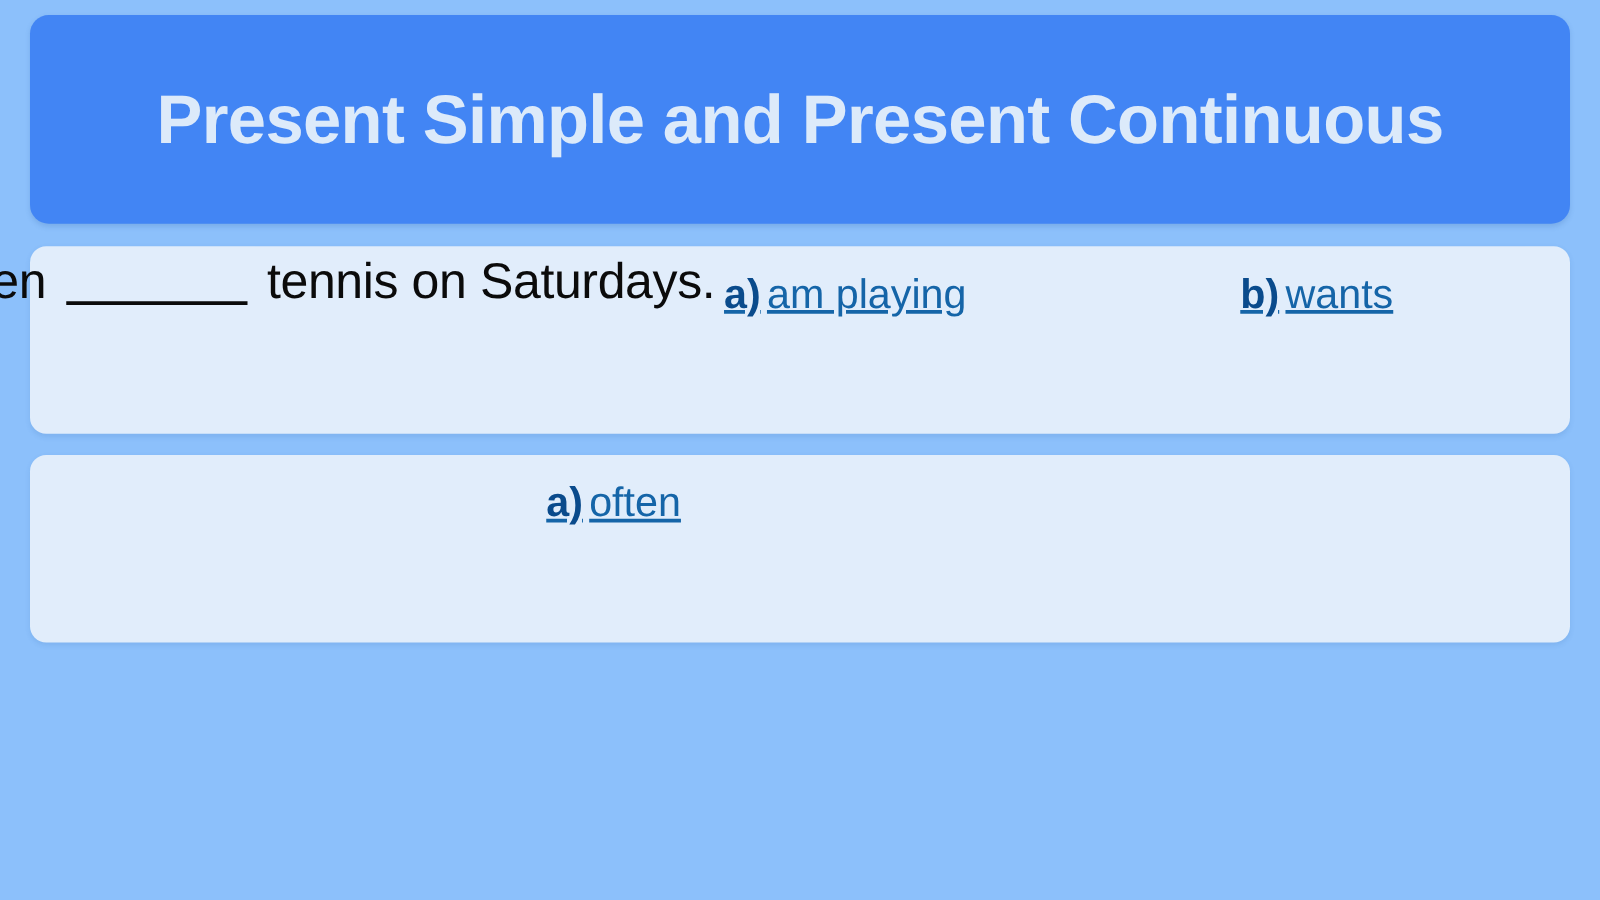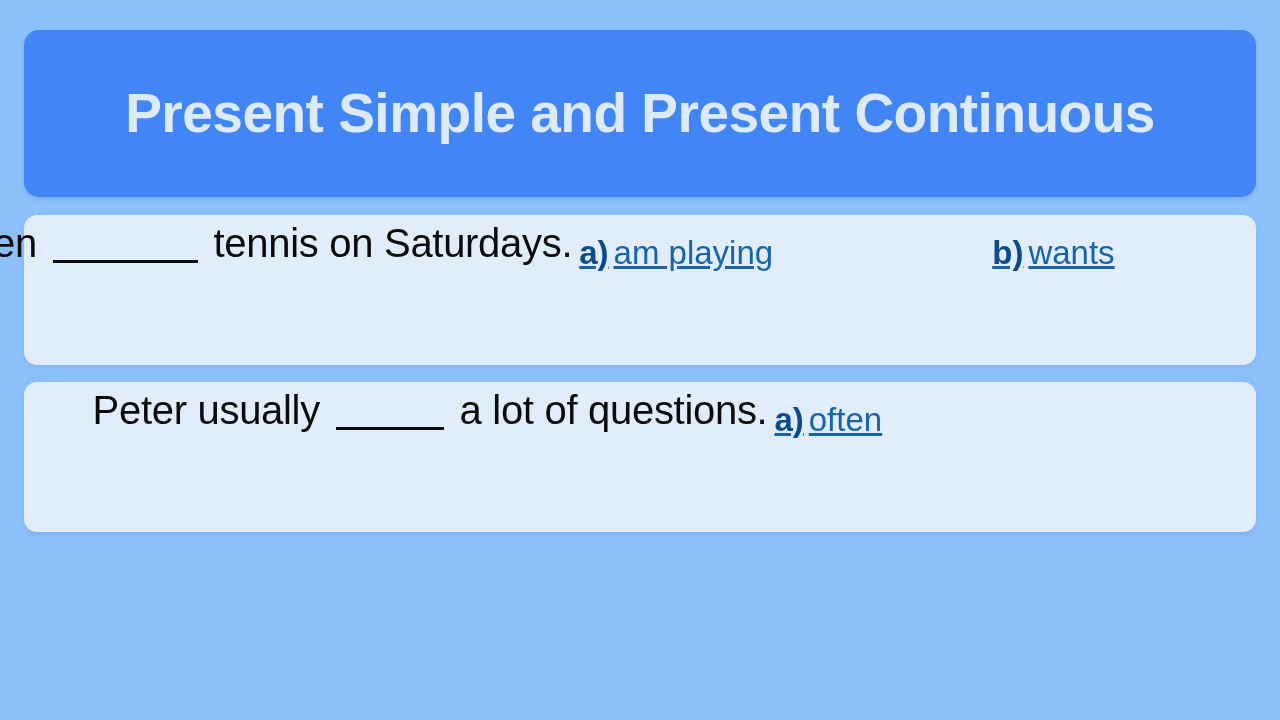--- a/index.html
+++ b/index.html
@@ -12,21 +12,21 @@
     background: #8cc0fb;
     font-family: "Liberation Sans", sans-serif;
     overflow: hidden;
   }
 
   .slide {
     position: relative;
     width: 1280px;
     height: 720px;
     box-sizing: border-box;
-    padding: 30px 24px 0 24px;
+    padding: 12px 24px 0 24px;
     display: flex;
     flex-direction: column;
   }
 
   
   .header {
     height: 167px;
     flex: 0 0 167px;
     background: #4285f4;
     border-radius: 15px;
@@ -124,25 +124,20 @@
         <div class="option col-a">
           <span class="option-letter">a)</span><span>am playing</span>
         </div>
         <div class="option col-b">
           <span class="option-letter">b)</span><span>wants</span>
         </div>
       </div>
     </div>
 
     <div class="card">
-      <div class="question-line">
-        <span>Peter usually</span>
-        <span class="blank len-5"></span>
-        <span>a lot of questions.</span>
-      </div>
       <div class="options">
         <div class="option col-a">
           <span class="option-letter">a)</span><span>often</span>
         </div>
       </div>
     </div>
 
 
   </div>
 </div>

